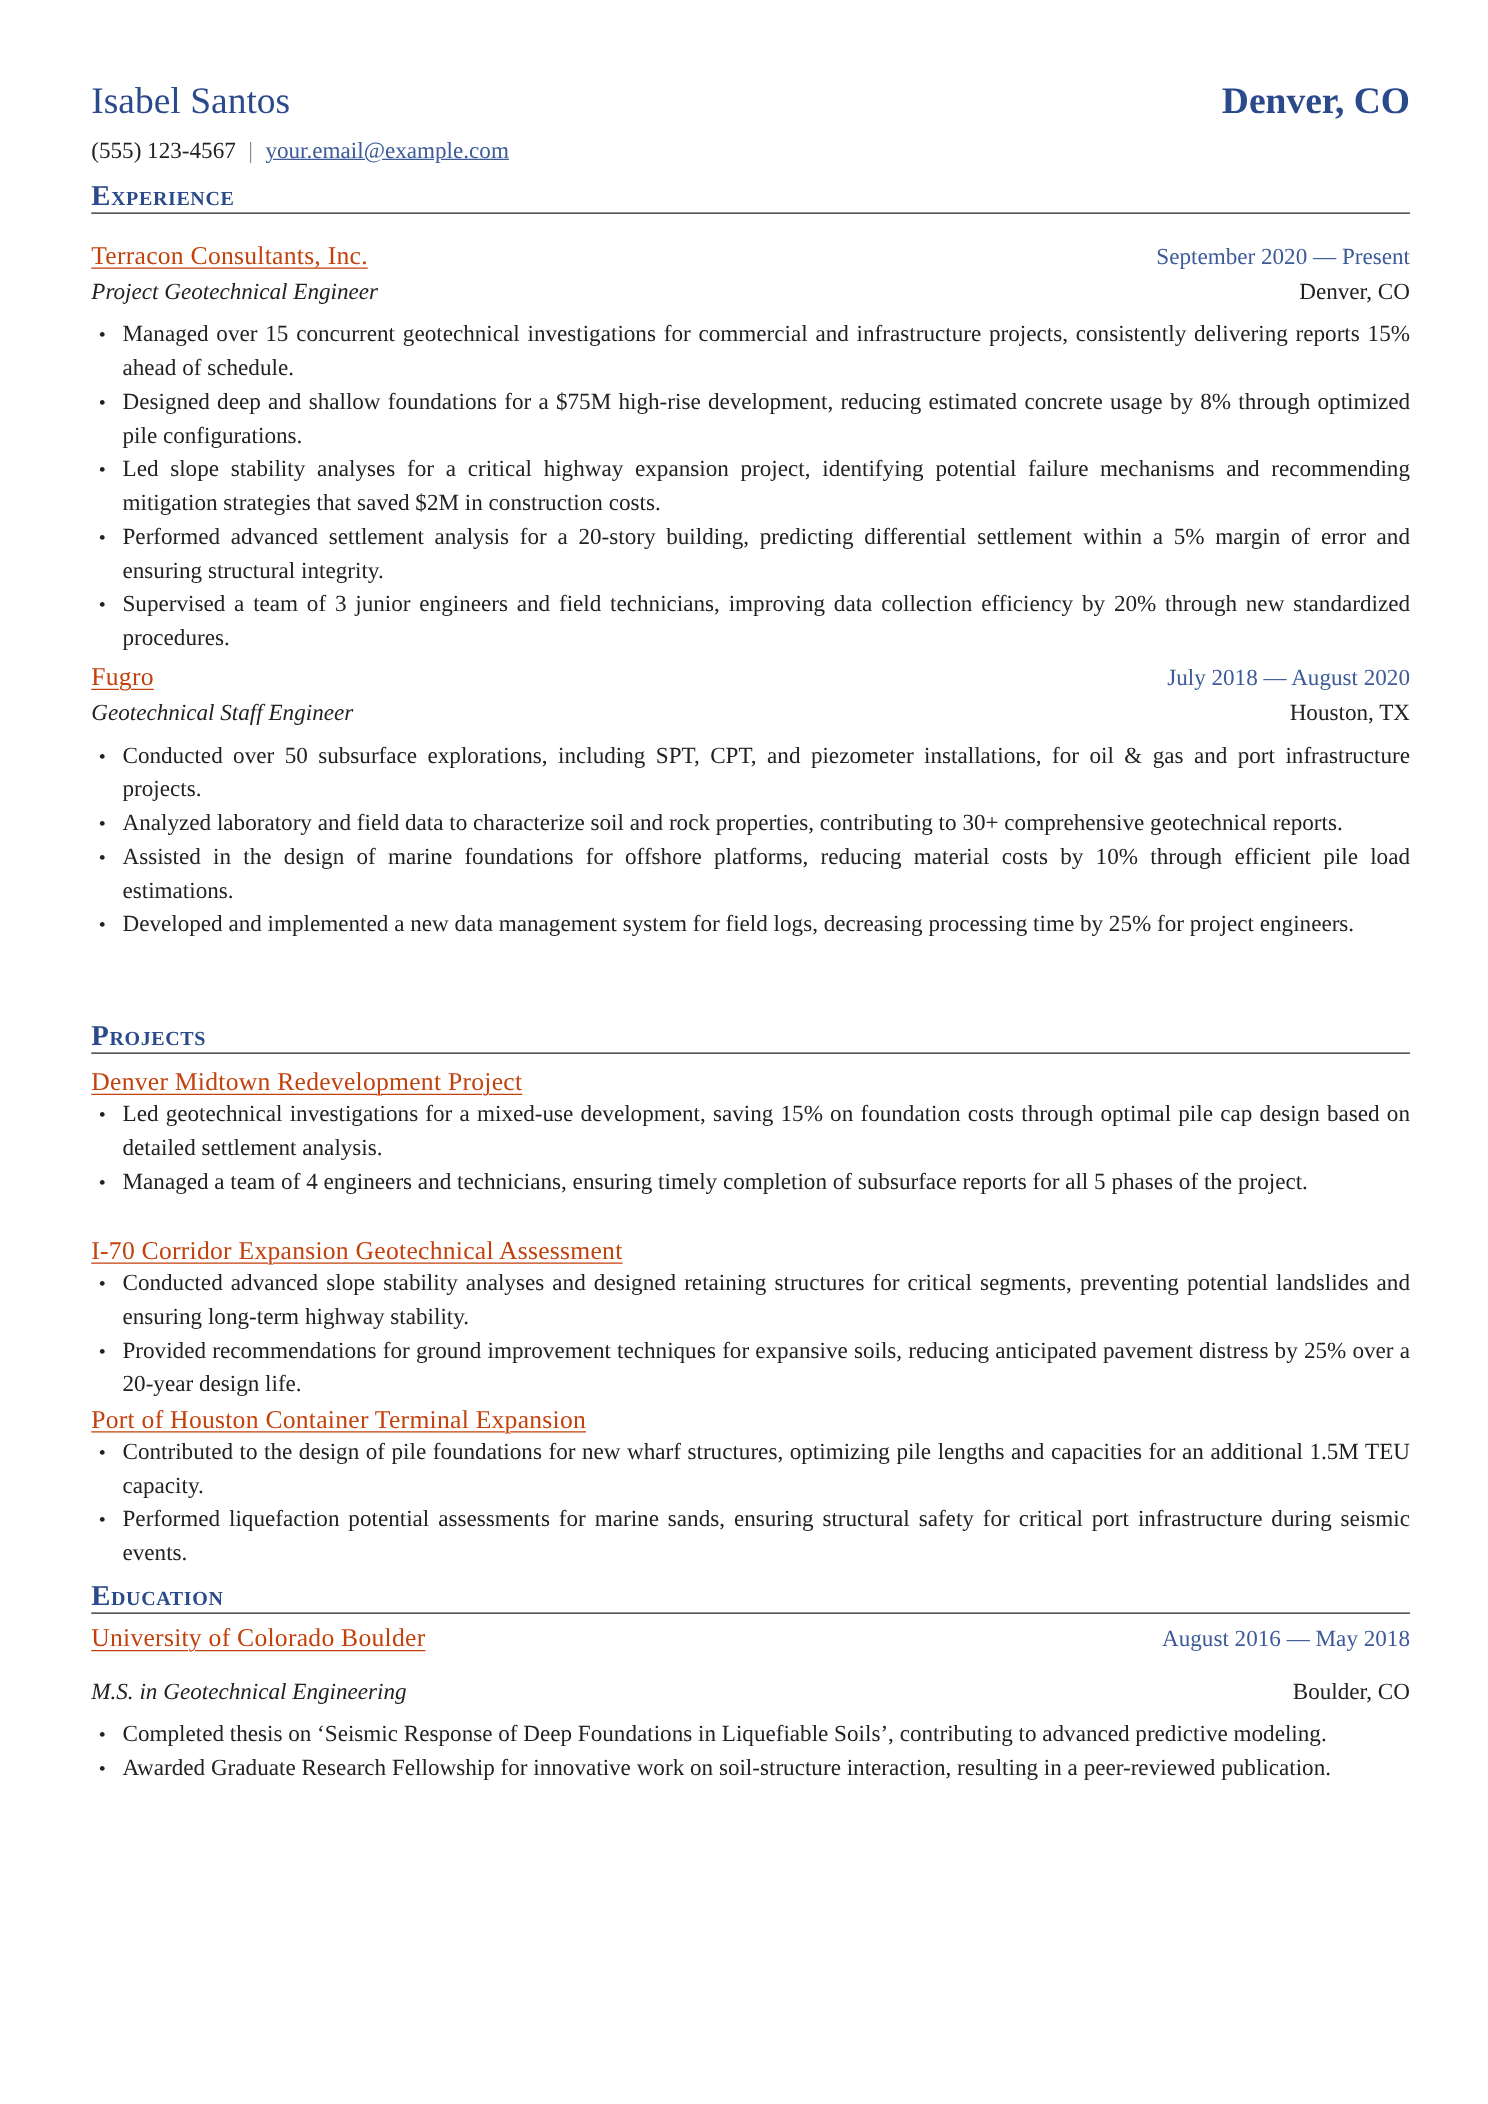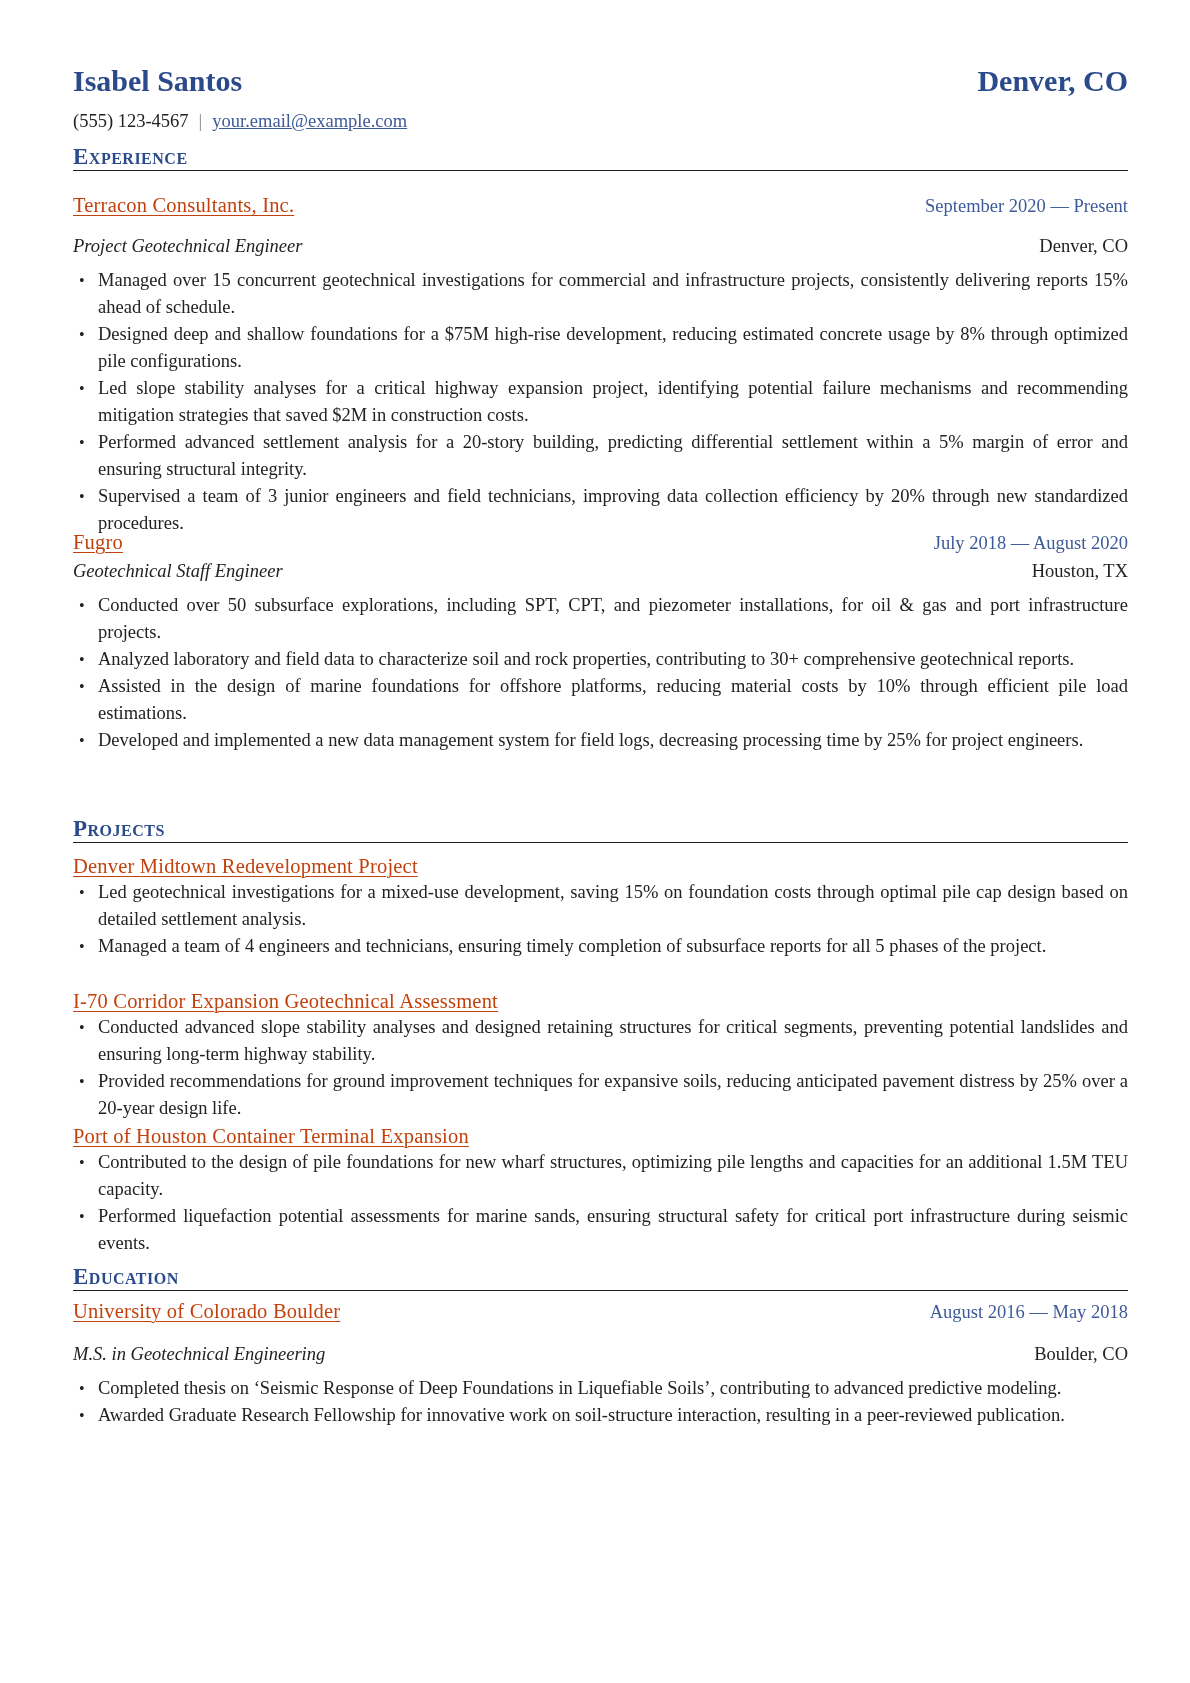--- a/index.html
+++ b/index.html
@@ -1,20 +1,20 @@
 <!DOCTYPE html>
 <html><head>
 <meta charset="utf-8">
 <style>
   html, body { margin: 0; padding: 0; background: #ffffff; }
   body { width: 1190px; height: 1683px; position: relative; overflow: hidden;
          font-family: "DejaVu Serif", "Liberation Serif", serif; color: #1a1a1a; }
   .page { position: absolute; left: 73px; top: 0; width: 1055px; }
   .abs { position: absolute; left: 0; right: 0; }
-  .name { font-family: "Liberation Serif", serif; font-weight: bold; font-size: 30px; color: #2b4a8b; }
+  .name { font-family: "Liberation Serif", serif; font-weight: normal; font-size: 30px; color: #2b4a8b; }
   .loc-top { position: absolute; right: 0; top: 0; font-family: "Liberation Serif", serif; font-weight: bold; font-size: 30px; color: #2b4a8b; }
   .contact { font-family: "Liberation Serif", serif; font-size: 18.5px; color: #222; }
   .contact .sep { color: #888; margin: 0 10px; }
   .contact a { color: #3d5a99; text-decoration: underline; }
   .sec { font-family: "Liberation Serif", serif; font-weight: bold; font-size: 23px; color: #2b4a8b;
          font-variant: small-caps; letter-spacing: 0.5px; border-bottom: 1.3px solid #222; padding-bottom: 0px; line-height: 26px; }
   .row { display: flex; justify-content: space-between; align-items: baseline;
          font-family: "Liberation Serif", serif; line-height: 26px; }
   .org { font-size: 20.5px; color: #c2410c; text-decoration: underline; text-underline-offset: 3px; text-decoration-thickness: 1px; letter-spacing: 0.2px; font-weight: normal; }
   .date { font-size: 18.5px; color: #3d5a99; }
@@ -37,21 +37,21 @@
     <span>(555) 123-4567</span><span class="sep">|</span><a>your.email@example.com</a>
   </div>
 
   <div class="abs sec" style="top:144px;">Experience</div>
 
   <div class="abs" style="top:192px;">
     <div class="row">
       <span class="org">Terracon Consultants, Inc.</span>
       <span class="date">September 2020 — Present</span>
     </div>
-    <div class="row" style="margin-top:14px;">
+    <div class="row" style="margin-top:2px;">
       <span class="role">Project Geotechnical Engineer</span>
       <span class="place">Denver, CO</span>
     </div>
     <ul class="bl" style="margin-top:8px;">
       <li>Managed over 15 concurrent geotechnical investigations for commercial and infrastructure projects, consistently delivering reports 15% ahead of schedule.</li>
       <li>Designed deep and shallow foundations for a $75M high-rise development, reducing estimated concrete usage by 8% through optimized pile configurations.</li>
       <li>Led slope stability analyses for a critical highway expansion project, identifying potential failure mechanisms and recommending mitigation strategies that saved $2M in construction costs.</li>
       <li>Performed advanced settlement analysis for a 20-story building, predicting differential settlement within a 5% margin of error and ensuring structural integrity.</li>
       <li>Supervised a team of 3 junior engineers and field technicians, improving data collection efficiency by 20% through new standardized procedures.</li>
     </ul>

